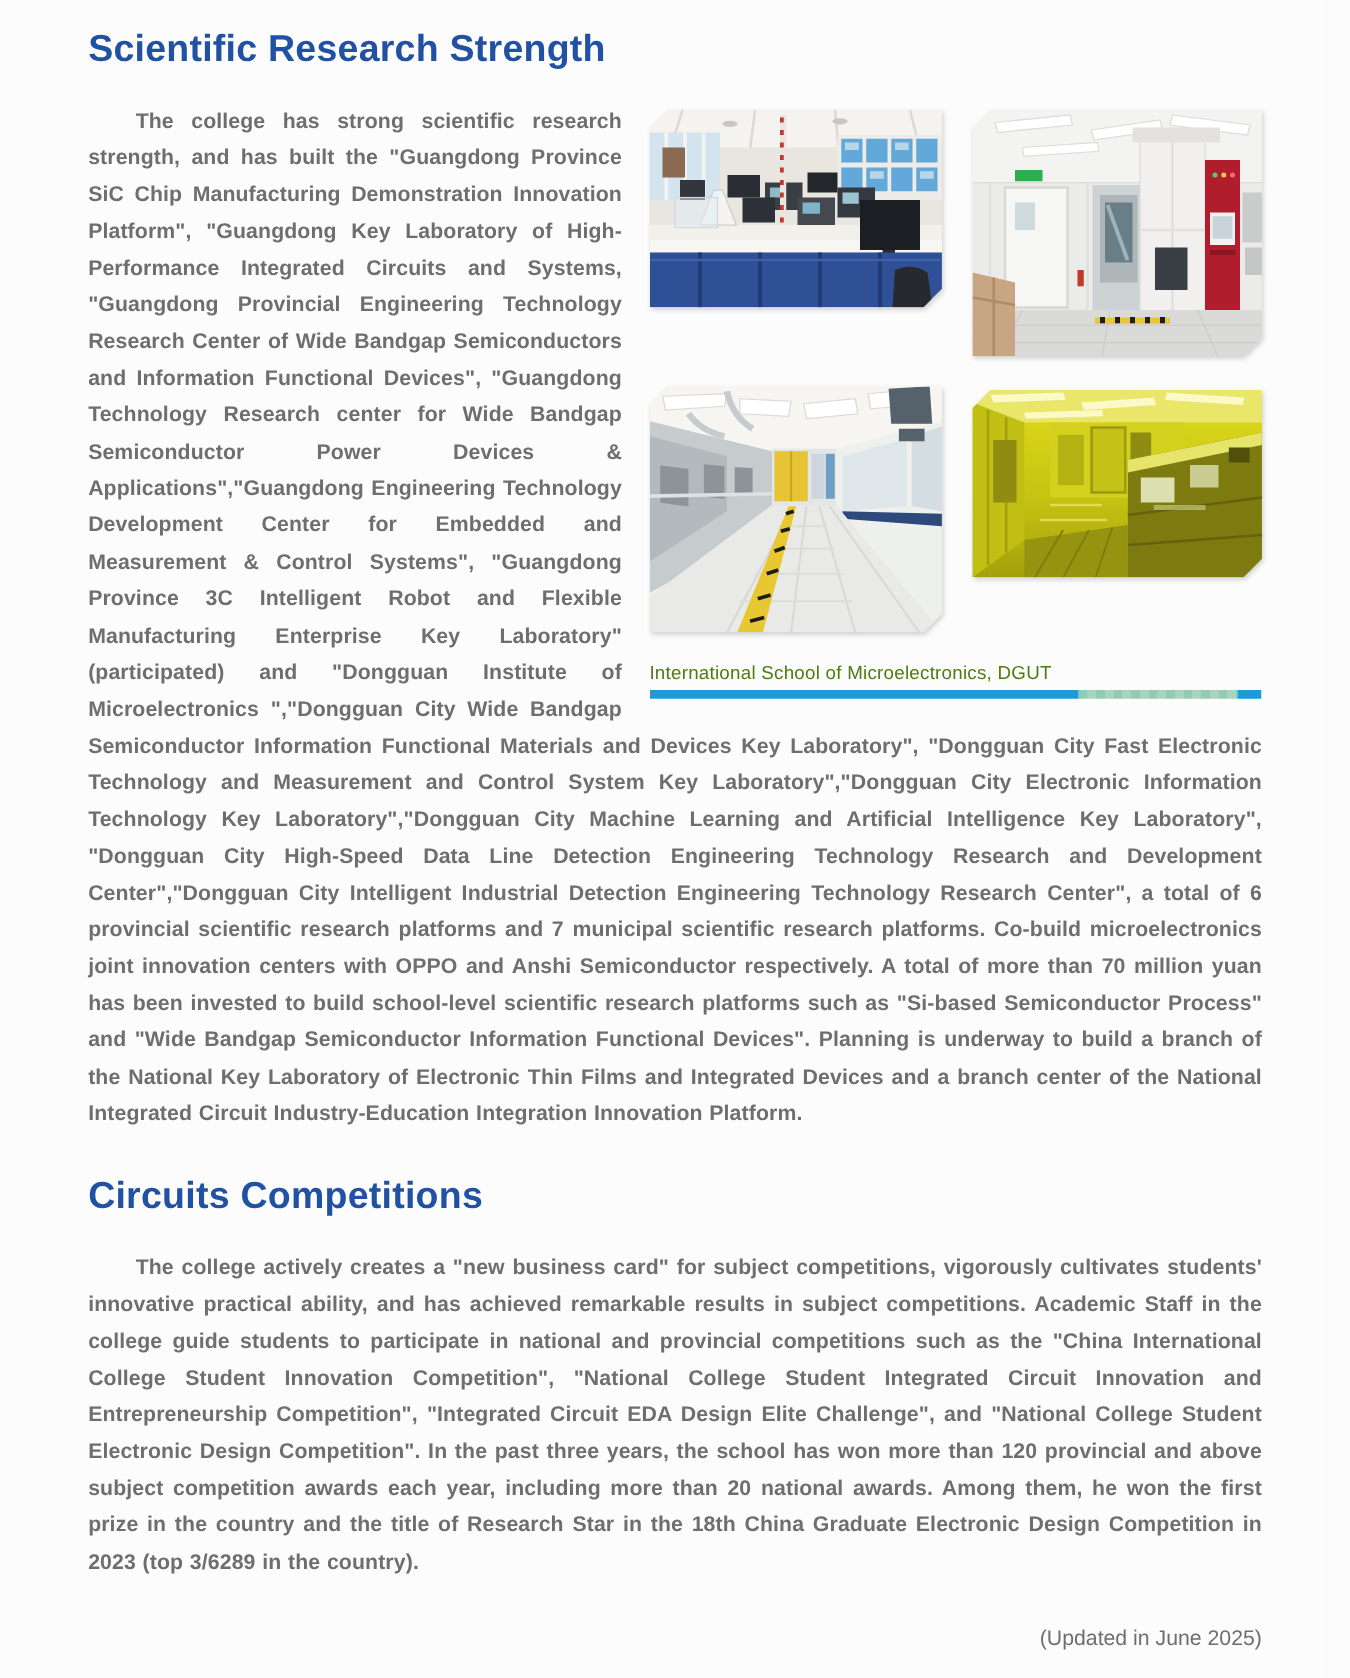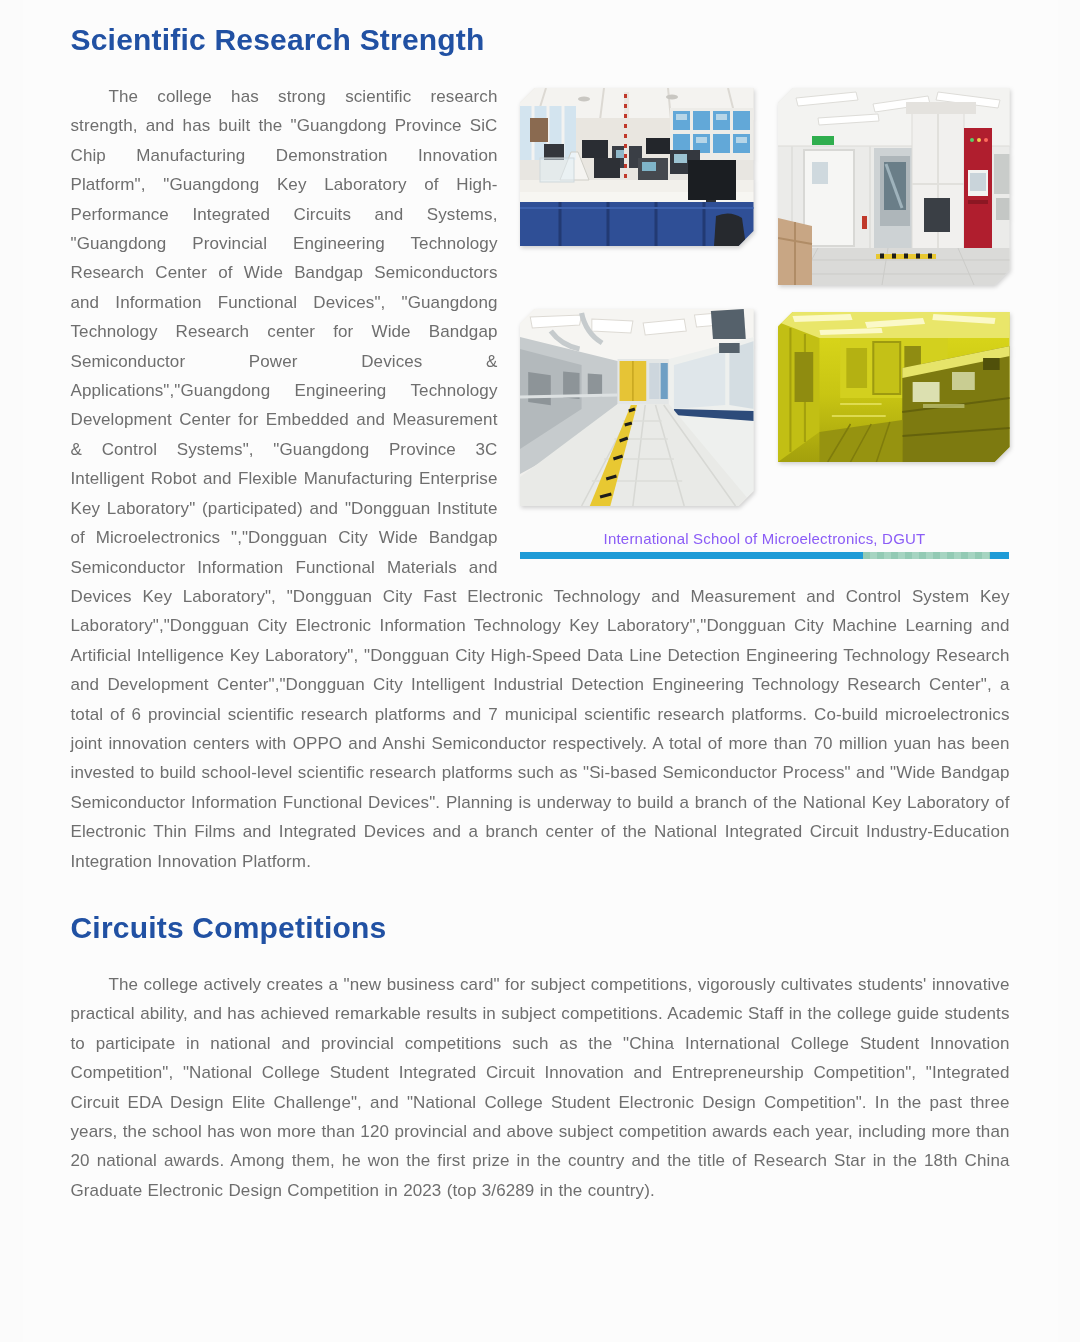--- a/index.html
+++ b/index.html
@@ -1,33 +1,33 @@
 <!DOCTYPE html>
 <html><head>
 <meta charset="utf-8">
 <style>
   html,body{margin:0;padding:0;background:#fbfbfb;}
   body{font-family:"Liberation Sans", sans-serif;}
   .page{width:1035px;min-height:1342px;margin:0 auto;background:#fcfcfc;box-sizing:border-box;padding:0 48px 56px 48px;}
   h1.sec-title{color:#2151a3;font-size:30px;line-height:36px;font-weight:700;margin:0;padding-top:22px;letter-spacing:0.2px;}
   h1.sec-title.second{padding-top:34px;}
-  p.body-text{color:#6e6e6e;font-size:17px;line-height:29.4px;text-align:justify;margin:24px 0 0 0;text-indent:38px;word-spacing:0.5px;letter-spacing:0.1px;}
+  p.body-text{color:#6e6e6e;font-size:17px;line-height:29.4px;text-align:justify;margin:24px 0 0 0;text-indent:38px;word-spacing:0.5px;letter-spacing:0.1px;font-weight:bold;}
   .flow{position:relative;}
   figure.photo-float{float:right;width:490px;margin:6px 0 18px 22px;padding:0;}
   .photo-grid{display:flex;gap:24px;}
   .pcol{display:flex;flex-direction:column;}
   .pcol.left{width:234px;}
   .pcol.right{width:232px;}
   .photo{filter:drop-shadow(1px 2px 2px rgba(0,0,0,0.18));}
   .photo svg{display:block;width:100%;height:100%;clip-path:polygon(15px 0, 100% 0, 100% calc(100% - 15px), calc(100% - 15px) 100%, 0 100%, 0 15px);}
   .photo.p1{height:158px;}
   .photo.p2{height:197px;}
   .photo.p3{height:197px;margin-top:63px;}
   .photo.p4{height:150px;margin-top:27px;}
-  figcaption.photo-caption{margin-top:24px;text-align:center;color:#8b5cf6;font-size:15px;line-height:17px;letter-spacing:0.2px;}
+  figcaption.photo-caption{margin-top:24px;text-align:left;color:#4d7c0f;font-size:15px;line-height:17px;letter-spacing:0.2px;}
   .caption-bar{margin-top:5px;height:7px;display:flex;width:100%;}
   .caption-bar .seg-blue{width:70%;background:#1e9bd7;}
   .caption-bar .seg-teal{width:26%;background:repeating-linear-gradient(90deg,#93cab4 0 7px,#a6d4c1 7px 14px);}
   .caption-bar .seg-blue2{width:4%;background:#1e9bd7;}
   .footer-note{margin-top:36px;text-align:right;color:#6e6e6e;font-size:17px;line-height:22px;}
   .clearfix::after{content:"";display:table;clear:both;}
 </style>
 </head>
 <body>
 
@@ -252,14 +252,15 @@
       </div>
     </figure>
 
     <p class="body-text">The college has strong scientific research strength, and has built the "Guangdong Province SiC Chip Manufacturing Demonstration Innovation Platform", "Guangdong Key Laboratory of High-Performance Integrated Circuits and Systems, "Guangdong Provincial Engineering Technology Research Center of Wide Bandgap Semiconductors and Information Functional Devices", "Guangdong Technology Research center for Wide Bandgap Semiconductor Power Devices &amp; Applications","Guangdong Engineering Technology Development Center for Embedded and Measurement &amp; Control Systems", "Guangdong Province 3C Intelligent Robot and Flexible Manufacturing Enterprise Key Laboratory" (participated) and "Dongguan Institute of Microelectronics ","Dongguan City Wide Bandgap Semiconductor Information Functional Materials and Devices Key Laboratory", "Dongguan City Fast Electronic Technology and Measurement and Control System Key Laboratory","Dongguan City Electronic Information Technology Key Laboratory","Dongguan City Machine Learning and Artificial Intelligence Key Laboratory", "Dongguan City High-Speed Data Line Detection Engineering Technology Research and Development Center","Dongguan City Intelligent Industrial Detection Engineering Technology Research Center", a total of 6 provincial scientific research platforms and 7 municipal scientific research platforms. Co-build microelectronics joint innovation centers with OPPO and Anshi Semiconductor respectively. A total of more than 70 million yuan has been invested to build school-level scientific research platforms such as "Si-based Semiconductor Process" and "Wide Bandgap Semiconductor Information Functional Devices". Planning is underway to build a branch of the National Key Laboratory of Electronic Thin Films and Integrated Devices and a branch center of the National Integrated Circuit Industry-Education Integration Innovation Platform.</p>
   </div>
 
   <h1 class="sec-title second">Circuits Competitions</h1>
 
   <p class="body-text">The college actively creates a "new business card" for subject competitions, vigorously cultivates students' innovative practical ability, and has achieved remarkable results in subject competitions. Academic Staff in the college guide students to participate in national and provincial competitions such as the "China International College Student Innovation Competition", "National College Student Integrated Circuit Innovation and Entrepreneurship Competition", "Integrated Circuit EDA Design Elite Challenge", and "National College Student Electronic Design Competition". In the past three years, the school has won more than 120 provincial and above subject competition awards each year, including more than 20 national awards. Among them, he won the first prize in the country and the title of Research Star in the 18th China Graduate Electronic Design Competition in 2023 (top 3/6289 in the country).</p>
 
+  <div class="footer-note">(Updated in June 2025)</div>
 
 </div>
 
 </body></html>

